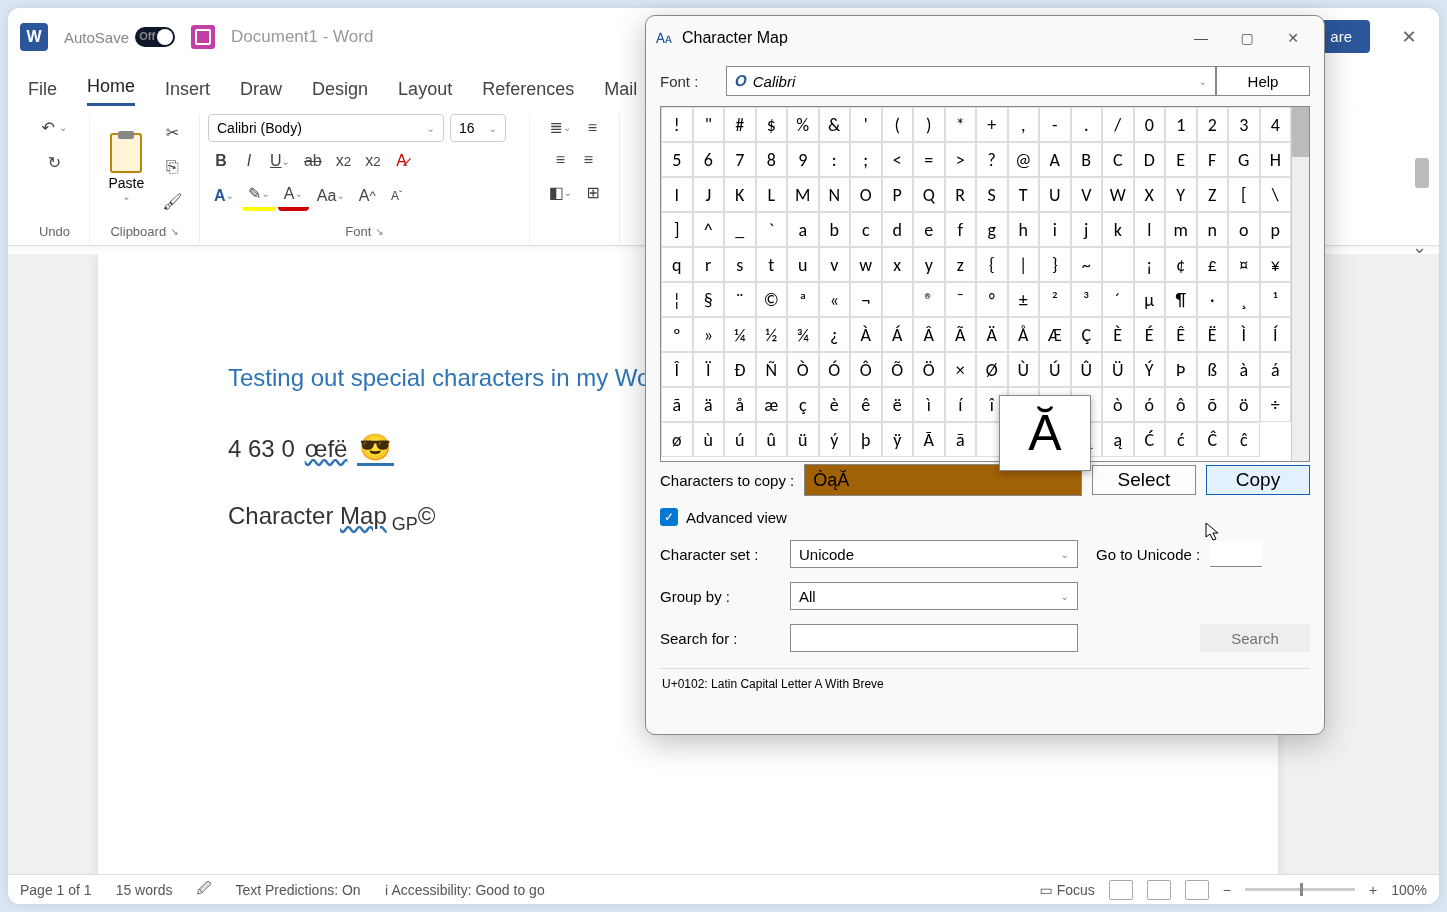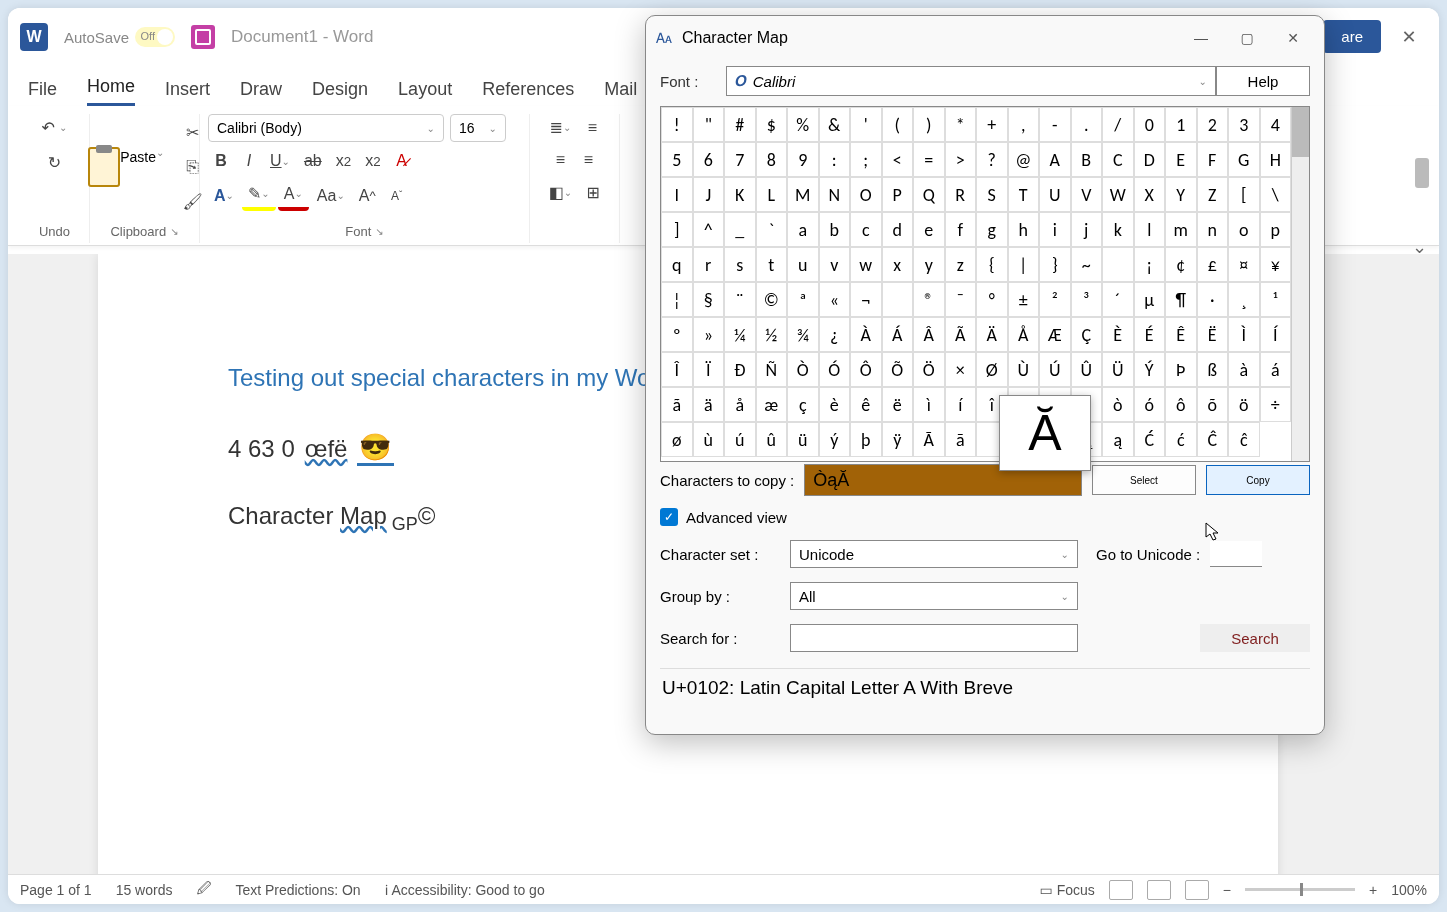--- a/index.html
+++ b/index.html
@@ -5,45 +5,45 @@
 * { box-sizing: border-box; margin: 0; padding: 0; font-family: 'Segoe UI', sans-serif; }
 body { background: #d9e6f2; width: 1447px; height: 912px; overflow: hidden; position: relative; }
 
 
 .word-window { position: absolute; top: 8px; left: 8px; right: 8px; bottom: 8px; background: #fff; border-radius: 12px; overflow: hidden; box-shadow: 0 0 8px rgba(0,0,0,0.1); }
 
 
 .titlebar { height: 58px; display: flex; align-items: center; padding: 0 12px; background: #fff; position: relative; }
 .word-icon { width: 28px; height: 28px; background: #2b579a; border-radius: 4px; color: #fff; display: flex; align-items: center; justify-content: center; font-weight: bold; font-size: 16px; }
 .autosave { margin-left: 16px; display: flex; align-items: center; color: #888; font-size: 15px; }
-.toggle { width: 40px; height: 20px; background: #fef9c3; border-radius: 10px; margin-left: 6px; position: relative; }
+.toggle { width: 40px; height: 20px; background: #0f172a; border-radius: 10px; margin-left: 6px; position: relative; font-weight: bold; }
 .toggle-knob { width: 16px; height: 16px; background: #fff; border-radius: 50%; position: absolute; right: 2px; top: 2px; }
 .toggle-label { font-size: 11px; position: absolute; right: 20px; top: 3px; color: #888; }
 .save-icon { width: 24px; height: 24px; background: #c43fa5; margin-left: 16px; border-radius: 3px; position: relative; }
 .save-icon::before { content:''; position:absolute; inset:4px; border:2px solid #fff; border-radius:2px; }
 .doc-title { margin-left: 16px; color: #999; font-size: 17px; }
 .search-box { margin-left: 60px; width: 360px; height: 36px; background: #f5f5f5; border-radius: 6px; display: flex; align-items: center; padding: 0 14px; color: #888; }
 .search-icon { margin-right: 10px; }
-.title-right { position: absolute; right: 10px; top: 12px; display: flex; align-items: center; gap: 8px; }
+.title-right { position: absolute; right: 10px; top: 12px; display: flex; align-items: center; gap: 19px; }
 .share-btn { background: #2b579a; color: #fff; padding: 8px 18px; border-radius: 4px; font-size: 15px; }
 .close-x { width: 40px; text-align: center; font-size: 18px; color: #666; }
 
 
 .ribbon-tabs { display: flex; padding: 0 20px; height: 40px; align-items: flex-end; gap: 30px; font-size: 18px; color: #444; }
 .ribbon-tabs span { padding-bottom: 6px; cursor: pointer; }
 .ribbon-tabs .active { border-bottom: 3px solid #2b579a; color: #222; font-weight: 500; }
 
 
 .ribbon { height: 140px; background: #fff; border-bottom: 1px solid #ddd; display: flex; padding: 8px 12px 2px; box-shadow: 0 2px 4px rgba(0,0,0,0.05); }
 .rgroup { display: flex; flex-direction: column; align-items: center; border-right: 1px solid #eee; padding: 0 8px; }
 .rgroup-body { flex: 1; display: flex; align-items: center; gap: 4px; }
 .rgroup-label { font-size: 13px; color: #666; padding: 4px 0; display: flex; align-items: center; gap: 4px; }
 .dlg-launcher { font-size: 10px; color: #888; }
 .rbtn { padding: 4px 6px; border-radius: 4px; display: flex; align-items: center; justify-content: center; font-size: 16px; color: #444; min-width: 26px; min-height: 26px; }
-.paste-btn { display: flex; flex-direction: row; align-items: flex-start; padding: 4px 8px; }
+.paste-btn { display: flex; flex-direction: column; align-items: center; padding: 4px 8px; }
 .paste-icon { width: 32px; height: 40px; background: #fff4d6; border: 2px solid #b8860b; border-radius: 3px; position: relative; }
 .paste-icon::before { content:''; position:absolute; top:-4px; left:6px; width:16px; height:8px; background:#888; border-radius:2px; }
 .font-combo { height: 28px; border: 1px solid #ccc; border-radius: 4px; padding: 2px 8px; font-size: 14px; display: flex; align-items: center; justify-content: space-between; background: #fff; }
 .chev { font-size: 10px; color: #888; }
 
 
 .doc-area { position: absolute; top: 246px; left: 0; right: 0; bottom: 30px; background: #f0f0f0; overflow: hidden; }
 .page { position: absolute; top: 0; left: 90px; width: 1180px; height: 1400px; background: #fff; box-shadow: 0 0 10px rgba(0,0,0,0.1); padding: 110px 130px; }
 .heading { color: #2e74b5; font-size: 24px; font-weight: 400; margin-bottom: 40px; }
 .line2 { font-size: 24px; color: #333; margin-bottom: 36px; display: flex; align-items: center; gap: 10px; }
@@ -75,32 +75,32 @@
 .cm-help { width: 94px; height: 30px; border: 1px solid #888; background: #fff; display: flex; align-items: center; justify-content: center; font-size: 15px; }
 .cm-grid-wrap { border: 1px solid #888; background: #fff; height: 356px; display: flex; }
 .cm-grid { flex: 1; display: grid; grid-template-columns: repeat(20, 1fr); grid-auto-rows: 35px; }
 .cm-cell { border: 1px solid #ddd; display: flex; align-items: center; justify-content: center; font-size: 18px; font-family: Calibri, sans-serif; position: relative; }
 .cm-scroll { width: 18px; background: #eee; position: relative; border-left: 1px solid #ccc; }
 .cm-scroll-thumb { position: absolute; top: 0; width: 100%; height: 50px; background: #bbb; }
 .cm-popup { position: absolute; width: 92px; height: 76px; background: #fff; border: 1px solid #888; box-shadow: 0 2px 8px rgba(0,0,0,0.3); display: flex; align-items: center; justify-content: center; font-size: 50px; z-index: 10; top: 288px; left: 338px; }
 .cm-copyrow { display: flex; align-items: center; gap: 10px; margin-top: 2px; }
 .cm-copylabel { font-size: 15px; }
 .cm-copyinput { flex: 1; height: 32px; border: 1px solid #888; background: #a16207; padding: 0 8px; font-size: 18px; }
-.cm-btn { width: 104px; height: 30px; border: 1px solid #888; background: #fdfdfd; display: flex; align-items: center; justify-content: center; font-size: 10px; }
+.cm-btn { width: 104px; height: 30px; border: 1px solid #888; background: #fdfdfd; display: flex; align-items: center; justify-content: center; font-size: 19px; }
 .cm-btn.primary { background: #e3f1ff; border-color: #0a64bf; }
 .cm-checkbox-row { display: flex; align-items: center; gap: 8px; margin-top: 12px; font-size: 15px; }
 .cm-check { width: 18px; height: 18px; background: #0078d4; border-radius: 3px; display: flex; align-items: center; justify-content: center; color: #fff; font-size: 12px; }
 .cm-advrow { display: flex; align-items: center; gap: 10px; margin-top: 14px; font-size: 15px; }
 .cm-advlabel { width: 120px; }
 .cm-advcombo { width: 288px; height: 28px; border: 1px solid #888; background: #fff; display: flex; align-items: center; padding: 0 8px; }
 .cm-advcombo .chev { margin-left: auto; }
 .cm-gotolabel { margin-left: 8px; }
 .cm-gotoinput { width: 52px; height: 26px; border: 1px solid #888; border-top:none; border-left:none; border-right:none; background: #fff; }
-.cm-searchbtn { width: 110px; height: 28px; background: #eee; color: #7f1d1d; display: flex; align-items: center; justify-content: center; font-size: 15px; margin-left: auto; }
-.cm-status { margin-top: 16px; padding: 8px 2px; font-size: 19px; border-top: 1px solid #ddd; }
+.cm-searchbtn { width: 110px; height: 28px; background: #eee; color: #737373; display: flex; align-items: center; justify-content: center; font-size: 15px; margin-left: auto; }
+.cm-status { margin-top: 16px; padding: 8px 2px; font-size: 12px; border-top: 1px solid #ddd; }
 
 
 .fake-cursor { position: absolute; width: 16px; height: 20px; z-index: 100; }
 .fake-cursor svg { width: 100%; height: 100%; }
 
 
 .ribbon-collapse { position: absolute; right: 12px; top: 228px; font-size: 18px; color: #666; }
 .doc-scroll-thumb { position: absolute; right: 10px; top: 150px; width: 14px; height: 30px; background: #bbb; border-radius: 3px; }
 </style>
 </head>

